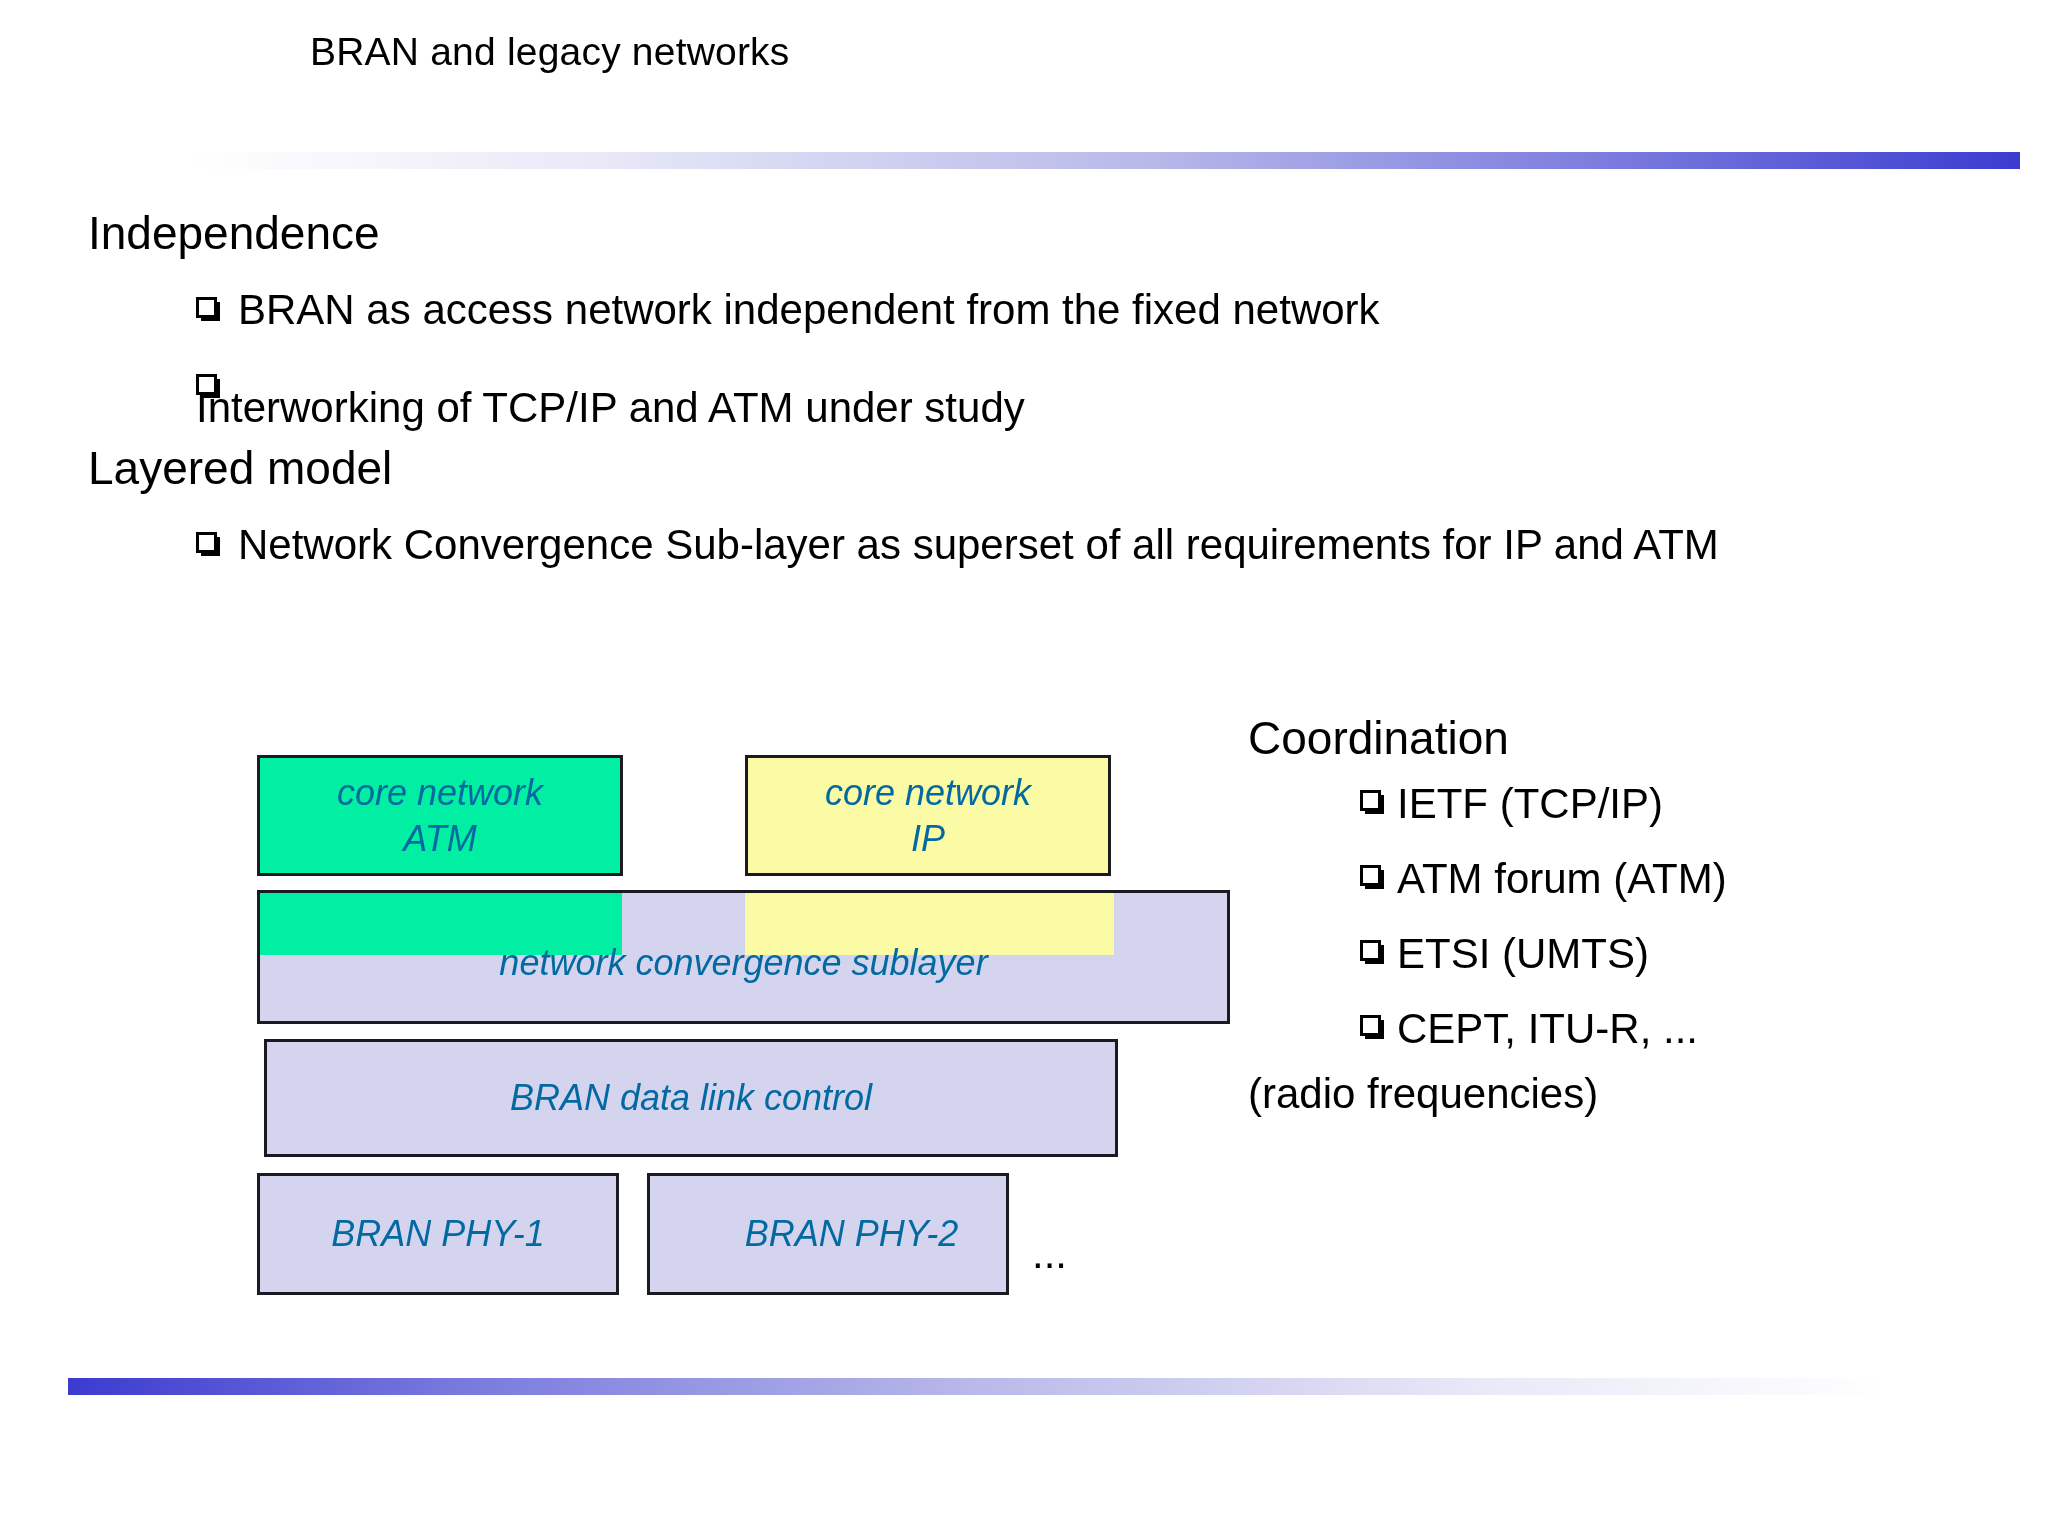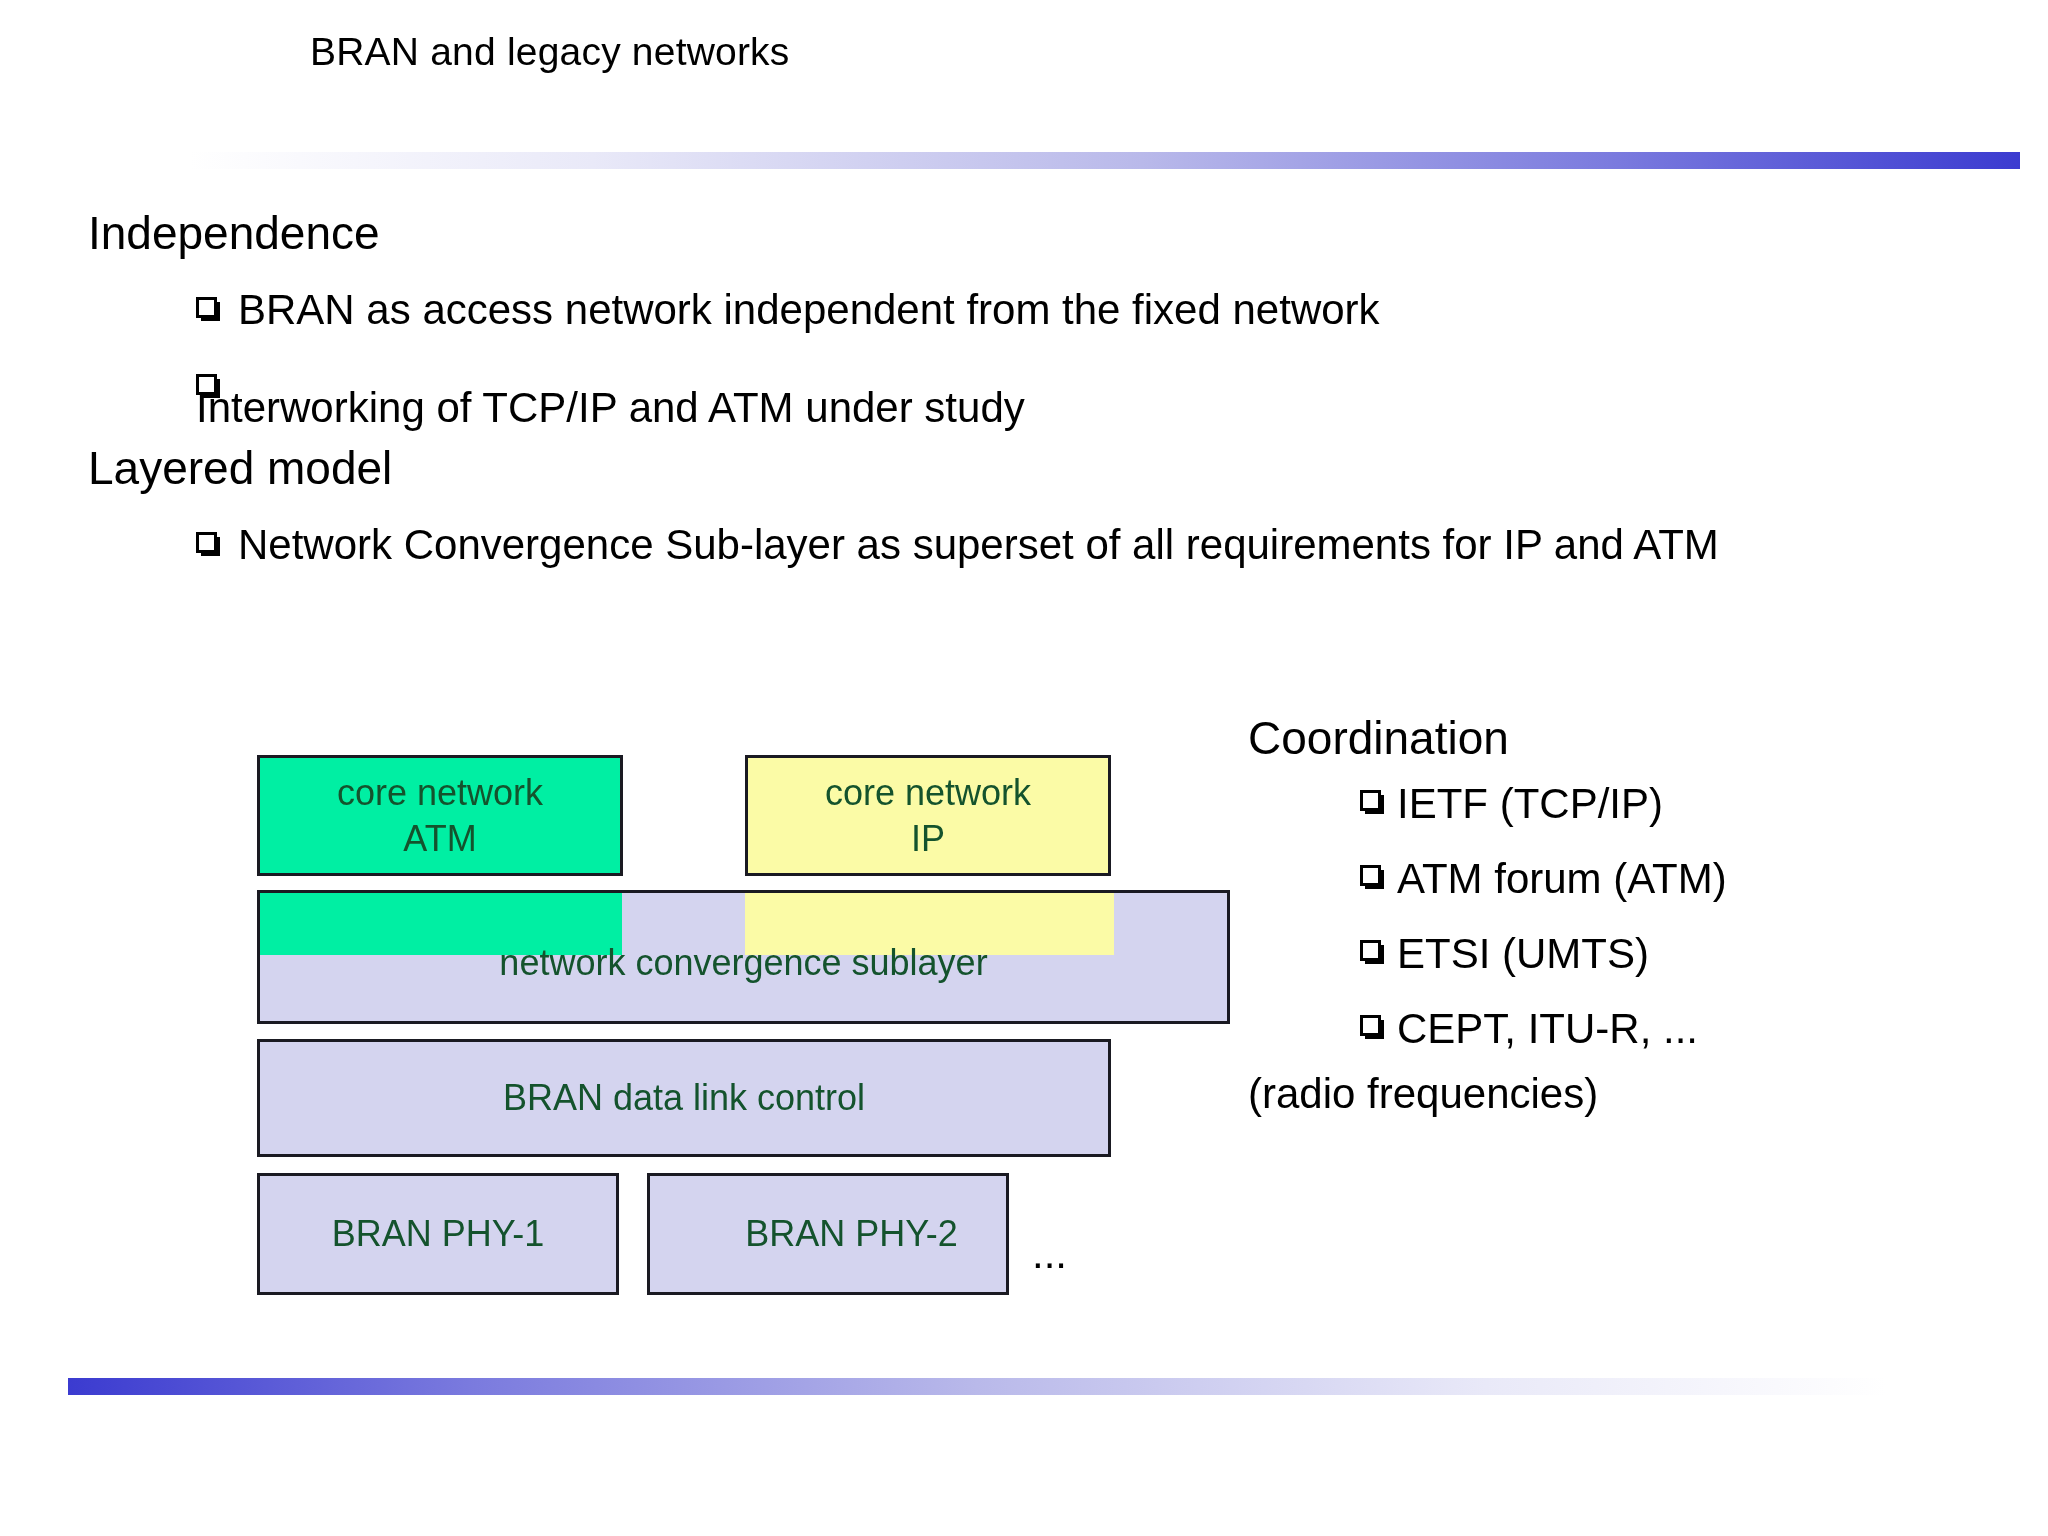--- a/index.html
+++ b/index.html
@@ -114,21 +114,22 @@
     position: absolute;
     border: 3px solid #1a1a22;
     box-sizing: border-box;
     display: flex;
     flex-direction: column;
     align-items: center;
     justify-content: center;
     font-size: 36px;
     line-height: 46px;
     text-align: center;
-    color: #14532d;
+    color: #0369a1;
+    font-style: italic;
   }
   #box-core-atm {
     left: 0; top: 0; width: 366px; height: 121px;
     background: #00efa3;
   }
   #box-core-ip {
     left: 488px; top: 0; width: 366px; height: 121px;
     background: #fbfba6;
   }
   #box-ncs {
@@ -148,21 +149,21 @@
   #ncs-label {
     position: relative;
     z-index: 2;
     width: 100%;
     text-align: center;
     margin-top: 48px;
     font-size: 36px;
     line-height: 44px;
   }
   #box-dlc {
-    left: 0; top: 284px; width: 854px; height: 118px;
+    left: 7px; top: 284px; width: 854px; height: 118px;
     background: #d4d4ef;
     text-align: center;
   }
   #box-phy1 {
     left: 0; top: 418px; width: 362px; height: 122px;
     background: #d4d4ef;
   }
   #box-phy2 {
     left: 390px; top: 418px; width: 362px; height: 122px;
     background: #d4d4ef;

